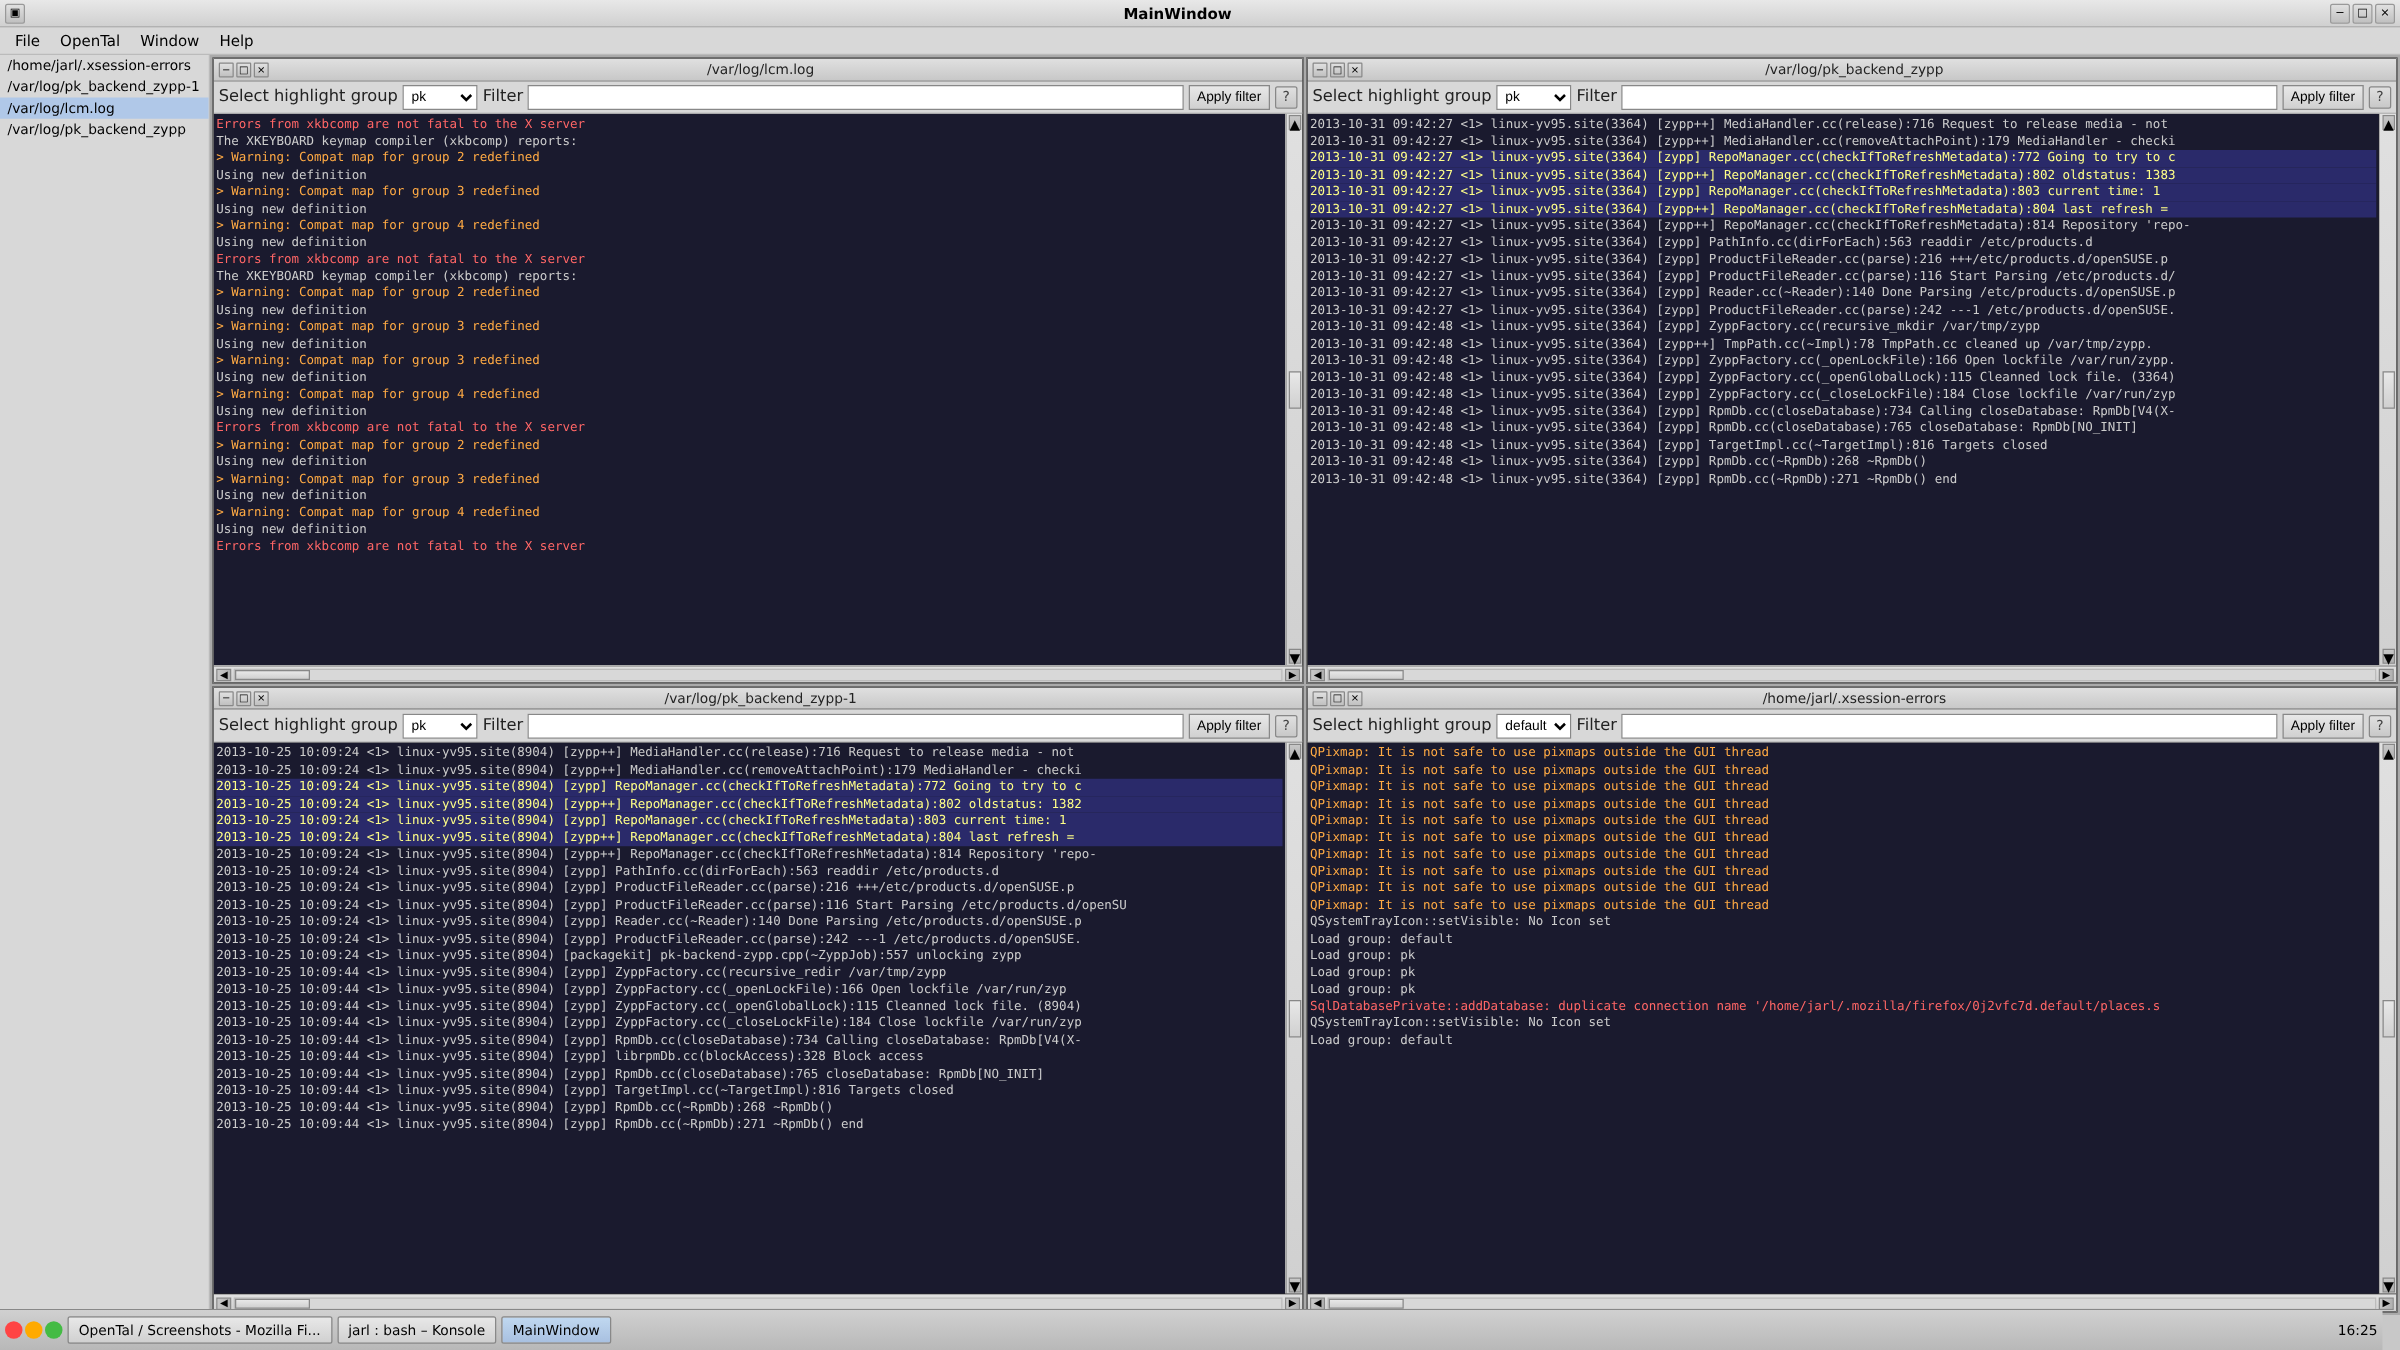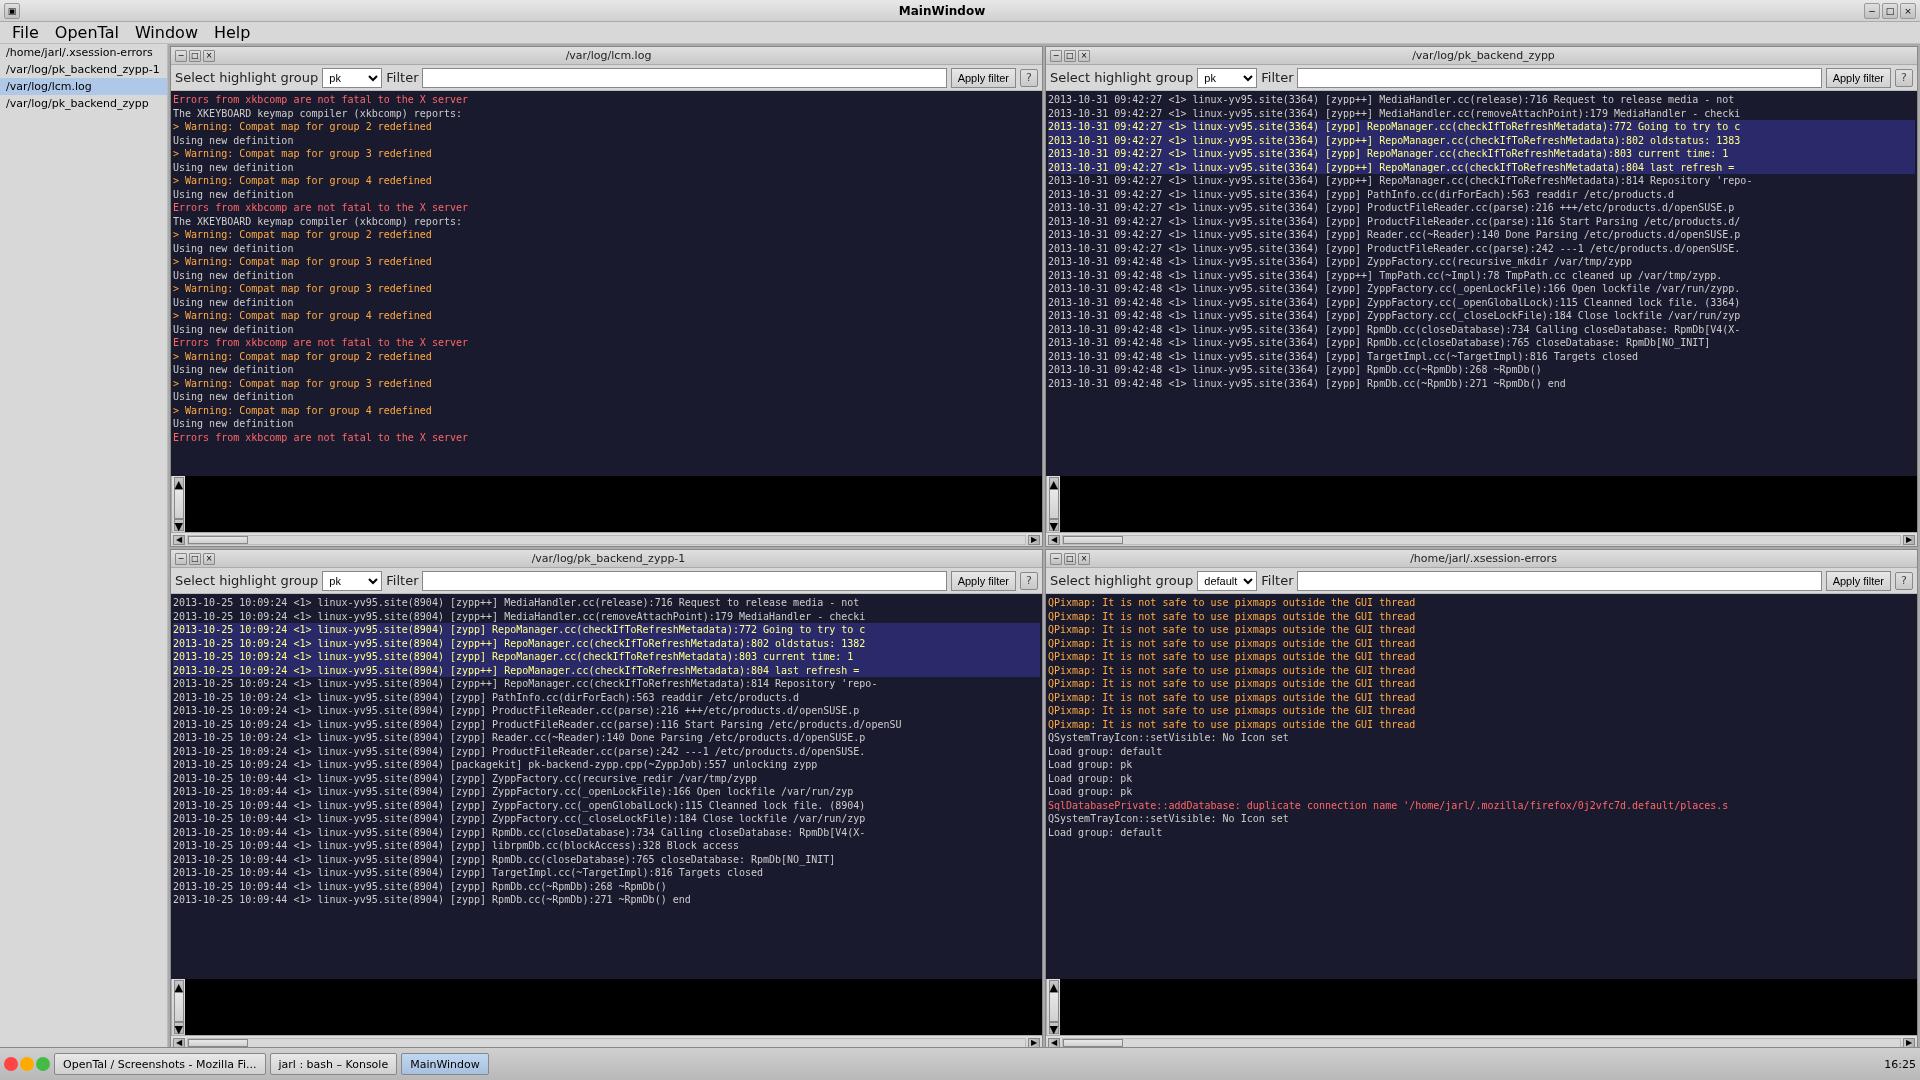--- a/index.html
+++ b/index.html
@@ -40,21 +40,21 @@
       height: 22px;
       background: #d8d8d8;
       display: flex;
       align-items: center;
       border-bottom: 1px solid #bbb;
       padding: 0 4px;
     }
     .menu-item {
       padding: 2px 8px;
       cursor: pointer;
-      font-size: 16px;
+      font-size: 12px;
     }
 
     
     .sidebar {
       position: absolute;
       top: 44px;
       left: 0;
       width: 168px;
       bottom: 28px;
       background: #d8d8d8;
@@ -194,32 +194,32 @@
       border-top: 1px solid #aaa;
     }
     .pane-vscrollbar {
       width: 14px;
       background: #d0d0d0;
       border-left: 1px solid #aaa;
       flex-shrink: 0;
     }
     .log-pane-inner {
       display: flex;
-      flex-direction: column;
+      flex-direction: row;
       flex: 1;
       overflow: hidden;
       justify-content: space-between;
     }
 
     
     .taskbar {
       position: fixed;
       bottom: 0;
       left: 0;
-      right: 0;
+      right: 14px;
       height: 28px;
       background: linear-gradient(to bottom, #d0d0d0, #b8b8b8);
       border-top: 1px solid #888;
       display: flex;
       align-items: center;
       padding: 16px 4px;
       gap: 4px;
     }
     .taskbar-btn {
       height: 22px;

